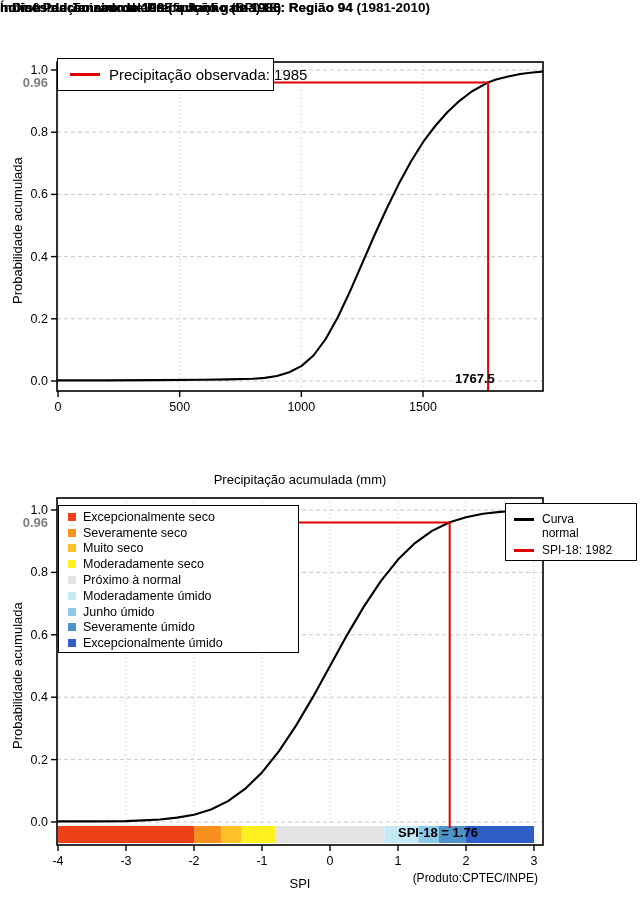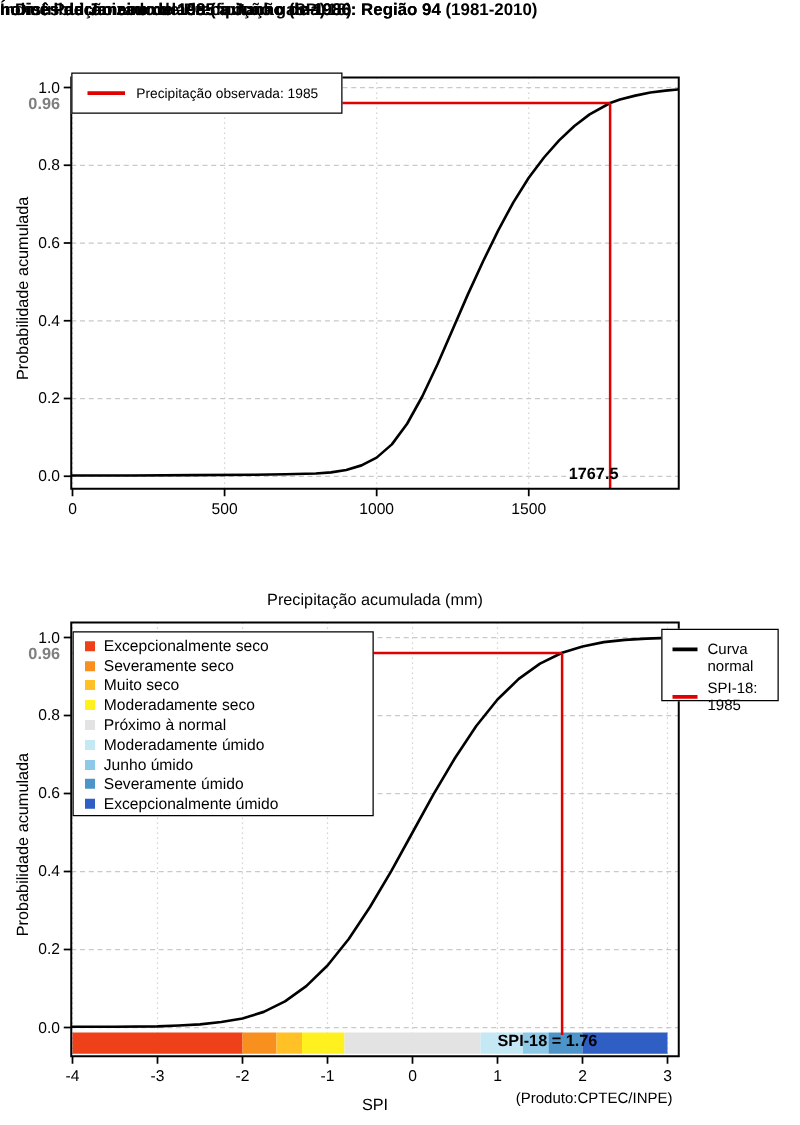--- a/index.html
+++ b/index.html
@@ -12,21 +12,21 @@
   #plot-svg{position:absolute;left:0;top:0;}
   .chart-title{font-weight:bold;font-size:13.5px;text-align:center;white-space:nowrap;}
   .ylab{position:absolute;transform:rotate(-90deg);transform-origin:0 0;white-space:nowrap;font-size:13px;}
   .xlab{position:absolute;text-align:center;font-size:13px;}
   .legend-box{
     position:absolute;background:#ffffff;border:1.5px solid #000;
     box-sizing:border-box;
   }
   .legend-row{display:flex;align-items:center;}
   .line-swatch{height:3px;width:30px;flex:0 0 auto;}
-  .legend-label{font-size:11px;white-space:nowrap;margin-left:9px;}
+  .legend-label{font-size:15px;white-space:nowrap;margin-left:9px;}
   .cat-row{display:flex;align-items:center;height:15.8px;}
   .cat-swatch{width:8px;height:8px;margin-left:9px;flex:0 0 auto;}
   .cat-label{font-size:12.5px;white-space:nowrap;margin-left:7px;}
   .marker-label{position:absolute;font-weight:bold;font-size:13px;white-space:nowrap;}
   .rl-label{font-size:12px;line-height:14px;margin-left:8px;}
   .caption{position:absolute;font-size:12px;text-align:right;white-space:nowrap;}
 </style>
 </head>
 <body>
 
@@ -177,26 +177,26 @@
   <div class="cat-row">
     <span class="cat-swatch" style="background: rgb(77, 149, 201);"></span>
     <span class="cat-label">Severamente úmido</span>
   </div>
   <div class="cat-row">
     <span class="cat-swatch" style="background: rgb(47, 94, 196);"></span>
     <span class="cat-label">Excepcionalmente úmido</span>
   </div>
 </div>
 
-<div class="legend-box" style="left:529px;top:503px;width:94px;height:58px;padding-top:8px;">
+<div class="legend-box" style="left:505px;top:503px;width:132px;height:58px;padding-top:8px;">
   <div class="legend-row" style="align-items:flex-start;">
     <span class="line-swatch" style="width: 20px; margin-left: 8px; margin-top: 6px; background: rgb(0, 0, 0);"></span>
     <span class="rl-label" style="width:52px;white-space:normal;">Curva normal</span>
   </div>
   <div class="legend-row" style="margin-top:3px;">
     <span class="line-swatch" style="width: 20px; margin-left: 8px; background: rgb(224, 0, 0);"></span>
-    <span class="rl-label">SPI-18: 1985</span>
+    <span class="rl-label">SPI-18: 1982</span>
   </div>
 </div>
 
 <div class="marker-label" style="left:398px;top:825px;">SPI-18 = 1.76</div>
 
 <div class="caption" style="left:400px;top:871px;width:138px;">(Produto:CPTEC/INPE)</div>
 
 </body></html>

